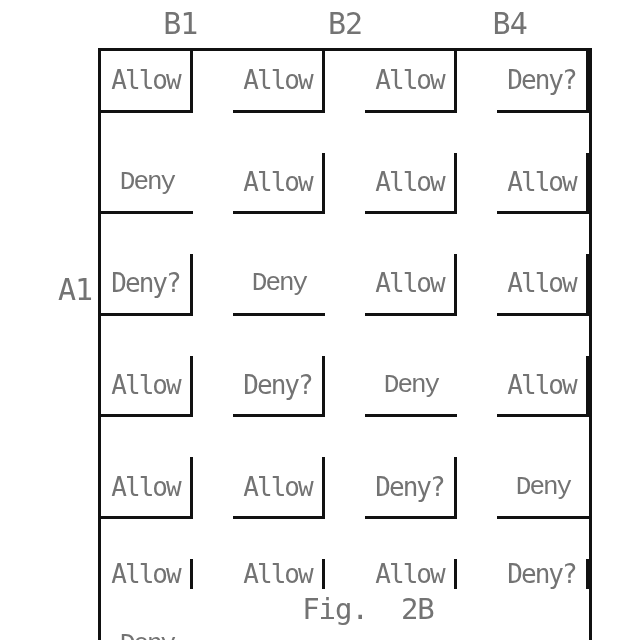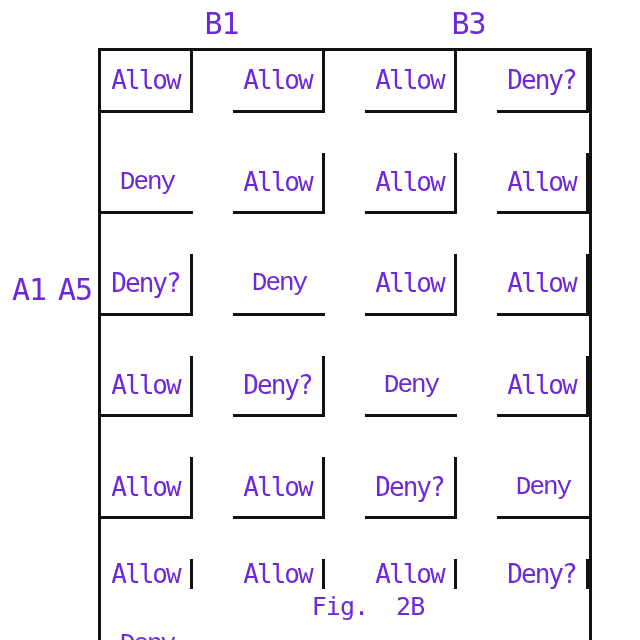--- a/index.html
+++ b/index.html
@@ -1,21 +1,21 @@
 <!DOCTYPE html>
 <html><head>
 <meta charset="utf-8">
 <style>
   html, body { margin: 0; padding: 0; background: #ffffff; }
   .page {
     position: relative;
     width: 640px;
     height: 640px;
     background: #ffffff;
-    color: #6d28d9;
+    color: #737373;
     font-family: "DejaVu Sans Mono", "Liberation Mono", monospace;
     overflow: hidden;
   }
   
   .col-headers {
     position: absolute;
     left: 98px;
     top: 2px;
     width: 494px;
     height: 42px;
@@ -72,38 +72,38 @@
     letter-spacing: -2px;
   }
   .cell:nth-child(5n) { border-right: none; font-family: Liberation Mono, monospace; }
   .cell:nth-child(n+21) { border-bottom: none; }
   
   .caption {
     position: absolute;
     top: 592px;
     left: 368px;
     transform: translateX(-50%);
-    font-size: 25px;
+    font-size: 29px;
     letter-spacing: -1px;
     white-space: pre;
   }
 </style>
 </head>
 <body>
 
 <div class="page">
 
   <div class="col-headers">
     <div class="col-header">B1</div>
-    <div class="col-header">B3</div>
+    <div class="col-header">B2</div>
+    <div class="col-header">B4</div>
   </div>
 
   <div class="row-labels">
     <div class="row-label">A1</div>
-    <div class="row-label">A5</div>
   </div>
 
   <div class="grid">
     <div class="cell">Allow</div>
     <div class="cell">Allow</div>
     <div class="cell">Allow</div>
     <div class="cell">Deny?</div>
     <div class="cell">Deny</div>
 
     <div class="cell">Allow</div>

